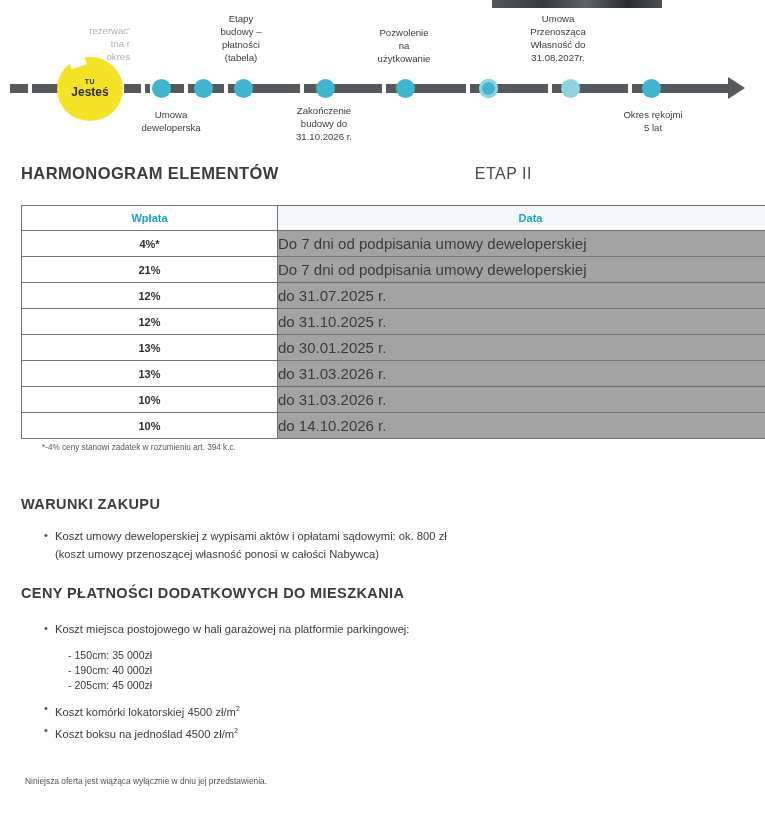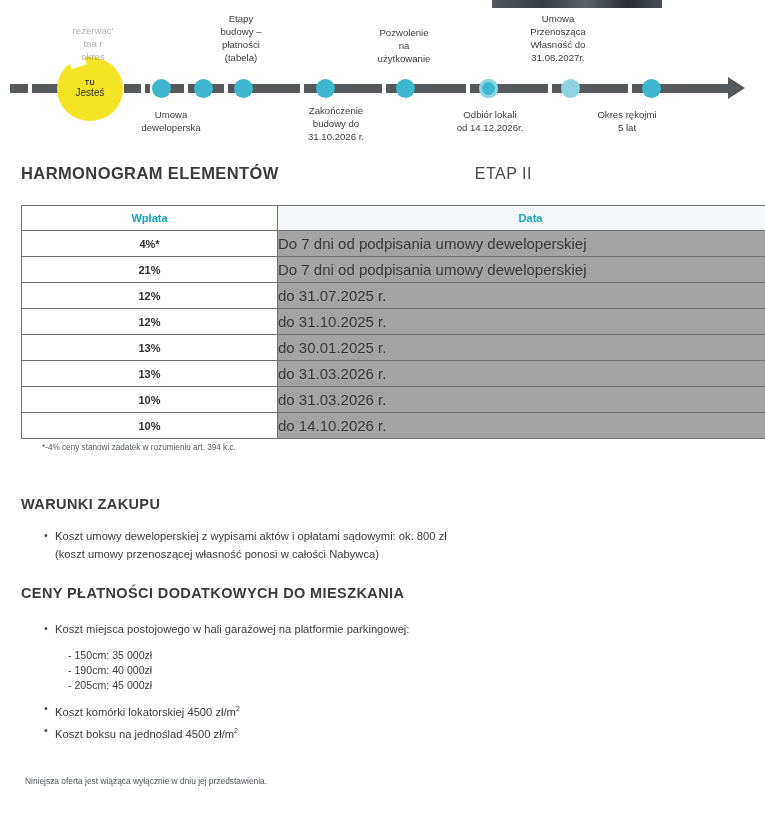--- a/index.html
+++ b/index.html
@@ -104,22 +104,22 @@
     transform: rotate(-18deg);
   }
   .tl-badge-l1 {
     font-size: 7px;
     font-weight: bold;
     letter-spacing: .5px;
     color: #2b2b2b;
     text-transform: uppercase;
   }
   .tl-badge-l2 {
-    font-size: 10px;
-    font-weight: normal;
+    font-size: 12px;
+    font-weight: bold;
     color: #2b2b2b;
   }
 
   .tl-label {
     position: absolute;
     text-align: center;
     font-size: 9.6px;
     line-height: 13px;
     color: #3c3c3c;
   }
@@ -280,29 +280,28 @@
   <div class="tl-node" style="left:405px;"></div>
   <div class="tl-node ring" style="left:488px;"></div>
   <div class="tl-node pale" style="left:570px;"></div>
   <div class="tl-node" style="left:651px;"></div>
 
   <div class="tl-badge">
     <div class="tl-badge-l1">TU</div>
     <div class="tl-badge-l2">Jesteś</div>
   </div>
 
-  <div class="tl-label faded" style="left:43px; top:24px; width:100px; text-align:center;">rezerwac'<br>tna r<br>okres</div>
+  <div class="tl-label faded" style="left:30px; top:24px; width:100px; text-align:right;">rezerwac'<br>tna r<br>okres</div>
   <div class="tl-label" style="left:181px; top:12px; width:120px;">Etapy<br>budowy –<br>płatności<br>(tabela)</div>
   <div class="tl-label" style="left:344px; top:26px; width:120px;">Pozwolenie<br>na<br>użytkowanie</div>
   <div class="tl-label" style="left:493px; top:12px; width:130px;">Umowa<br>Przenosząca<br>Własność do<br>31.08.2027r.</div>
 
   <div class="tl-label" style="left:111px; top:108px; width:120px;">Umowa<br>deweloperska</div>
-  <div class="tl-label" style="left:276px; top:104px; width:120px;">Zakończenie<br>budowy do<br>31.10.2026 r.</div>
-  <div class="tl-label" style="left:430px; top:108px; width:120px;">Odbiór lokali<br>od 14.12.2026r.</div>
-  <div class="tl-label" style="left:567px; top:108px; width:120px;">Okres rękojmi<br>5 lat</div>
+  <div class="tl-label" style="left:264px; top:104px; width:120px;">Zakończenie<br>budowy do<br>31.10.2026 r.</div>
+  <div class="tl-label" style="left:593px; top:108px; width:120px;">Okres rękojmi<br>5 lat</div>
 </div>
 
 <div class="h-row">
   <div class="h-main">HARMONOGRAM ELEMENTÓW</div>
   <div class="h-etap">ETAP II</div>
 </div>
 
 <table class="pay-table">
   <colgroup>
       <col class="col-wplata">

